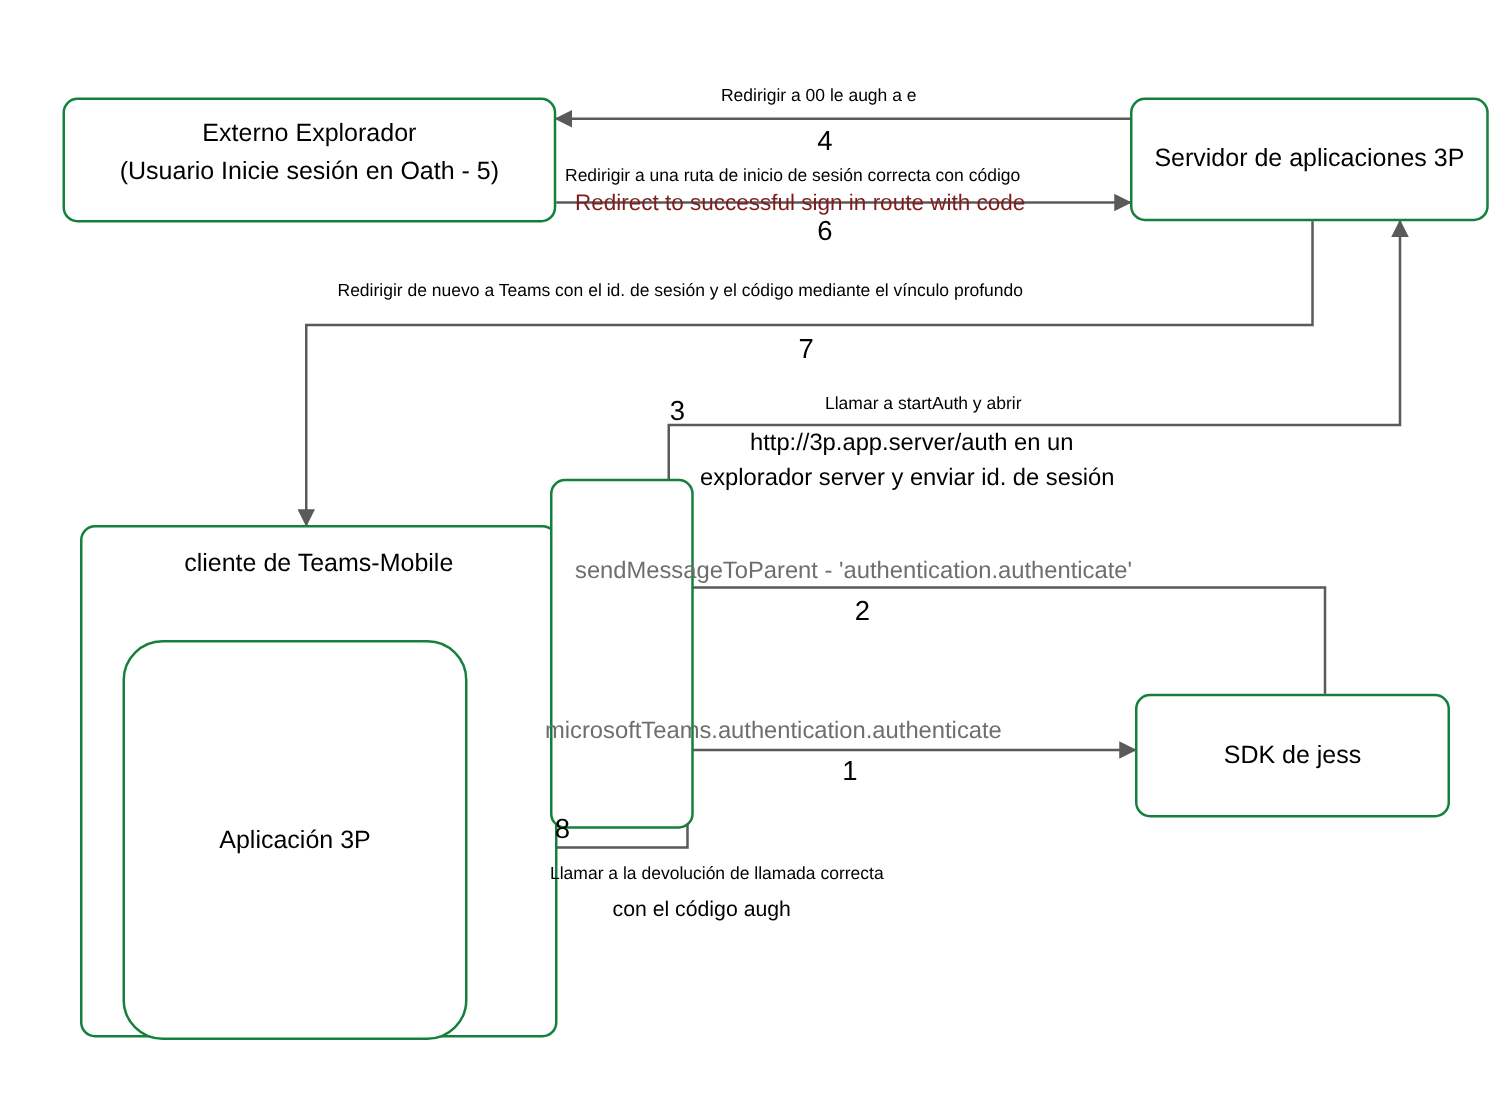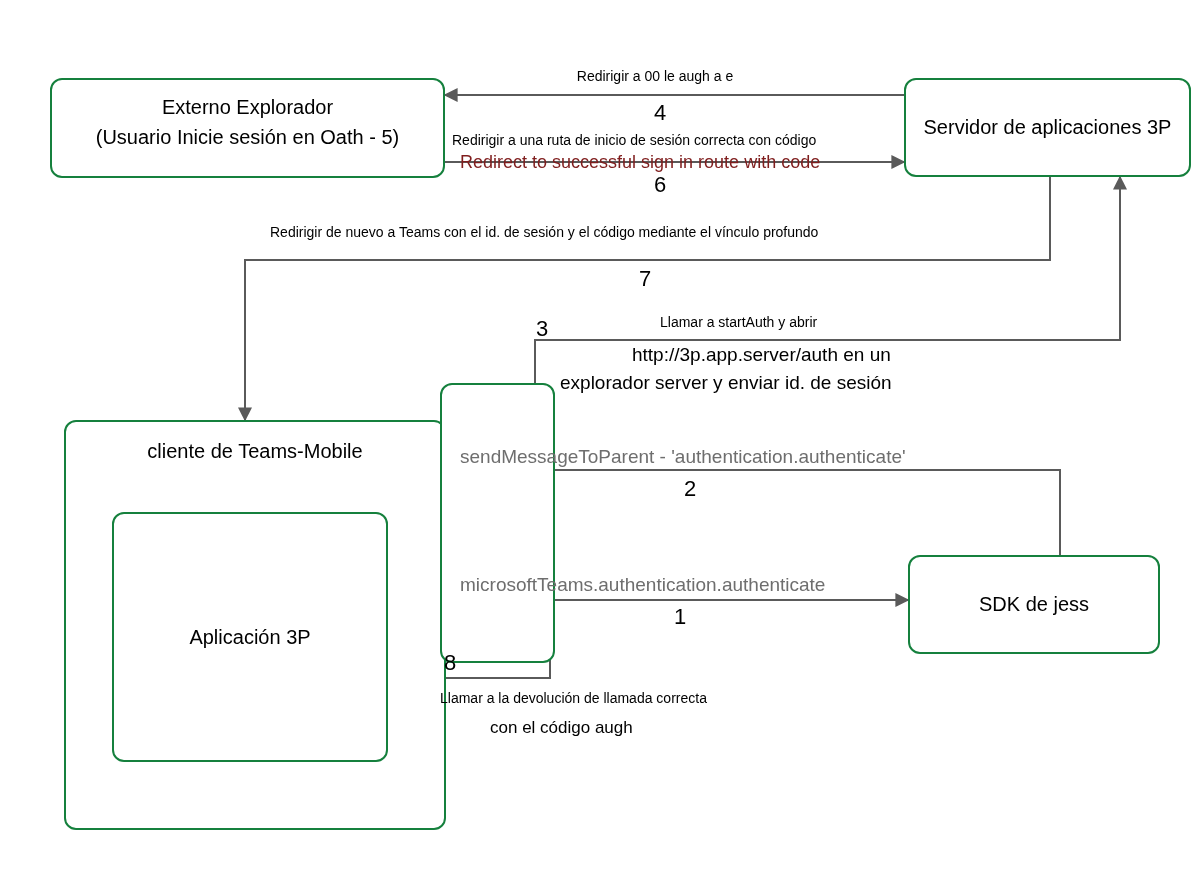--- a/index.html
+++ b/index.html
@@ -96,21 +96,21 @@
     <div class="nodeText" style="position:static;">
       <span>Servidor de aplicaciones 3P</span>
     </div>
   </div>
 
   <div class="box" style="left:64px; top:420px; width:382px; height:410px;">
     <div class="nodeText" style="left:0; right:0; top:18px;">
       <span>cliente de Teams-Mobile</span>
     </div>
 
-    <div class="box" style="left:46px; top:90px; width:276px; height:250px; display:flex; align-items:center; justify-content:center;">
+    <div class="box" style="left:32px; top:90px; width:276px; height:320px; display:flex; align-items:center; justify-content:center;border-radius:32px;">
       <div class="nodeText" style="position:static;">
         <span>Aplicación 3P</span>
       </div>
     </div>
   </div>
 
   <div class="box" style="left:440px; top:383px; width:115px; height:280px;"></div>
 
   <div class="box" style="left:908px; top:555px; width:252px; height:99px; display:flex; align-items:center; justify-content:center;">
     <div class="nodeText" style="position:static;">
@@ -123,26 +123,26 @@
 
   <div class="label" style="left:452px; top:132px;">Redirigir a una ruta de inicio de sesión correcta con código</div>
   <div class="label-ghost" style="position:absolute; left:460px; top:152px;">Redirect to successful sign in route with code</div>
   <div class="label center" style="left:640px; top:172px; width:40px; font-size:22px;">6</div>
 
   <div class="label" style="left:270px; top:224px;">Redirigir de nuevo a Teams con el id. de sesión y el código mediante el vínculo profundo</div>
   <div class="label center" style="left:625px; top:266px; width:40px; font-size:22px;">7</div>
 
   <div class="label center" style="left:522px; top:316px; width:40px; font-size:22px;">3</div>
   <div class="label" style="left:632px; top:314px;margin-left:28px;">Llamar a startAuth y abrir</div>
-  <div class="label" style="left:600px; top:344px; font-size:19px;margin-left:32px;">http://3p.app.server/auth en un</div>
+  <div class="label" style="left:600px; top:344px; font-size:19px;">http://3p.app.server/auth en un</div>
   <div class="label" style="left:560px; top:372px; font-size:19px;">explorador server y enviar id. de sesión</div>
 
   <div class="label label-grey" style="left:460px; top:446px; font-size:19px;">sendMessageToParent - 'authentication.authenticate'</div>
   <div class="label center" style="left:670px; top:476px; width:40px; font-size:22px;">2</div>
 
-  <div class="label label-grey" style="left:460px; top:574px; font-size:19px;">microsoftTeams.authentication.authenticate</div>
+  <div class="label label-grey" style="left:436px; top:574px; font-size:19px;">microsoftTeams.authentication.authenticate</div>
   <div class="label center" style="left:660px; top:604px; width:40px; font-size:22px;">1</div>
 
   <div class="label center" style="left:430px; top:650px; width:40px; font-size:22px;">8</div>
   <div class="label" style="left:440px; top:690px;">Llamar a la devolución de llamada correcta</div>
   <div class="label" style="left:490px; top:718px; font-size:17px;">con el código augh</div>
 
 </div>
 
 </body></html>

